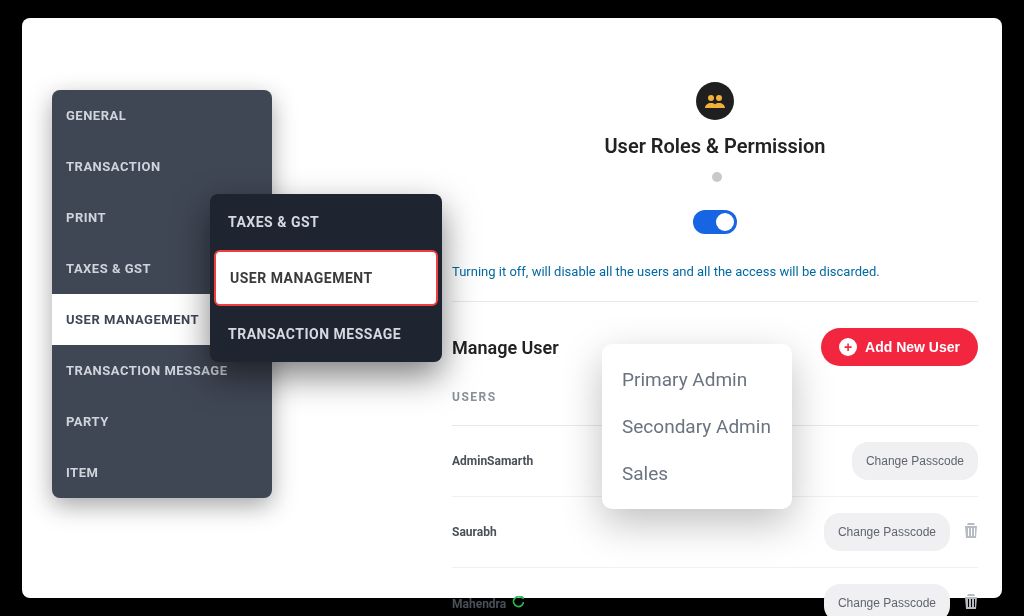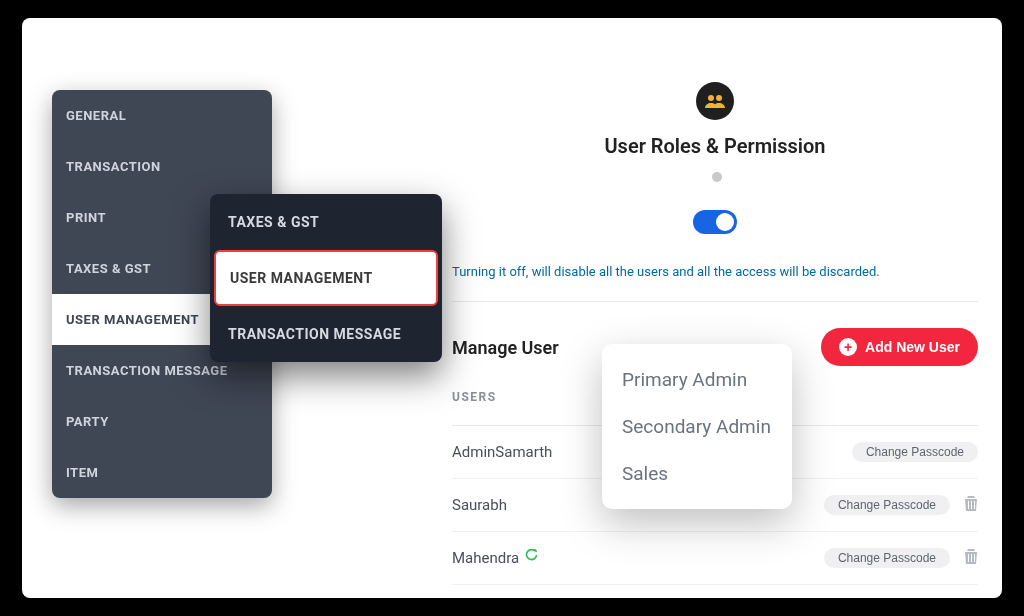--- a/index.html
+++ b/index.html
@@ -175,32 +175,32 @@
     .col-role { flex: 1; }
     .tr {
       display: flex;
       align-items: center;
       padding: 16px 0;
       border-bottom: 1px solid #f1f1f1;
     }
     .td-user {
       width: 200px;
       color: #4b4f58;
-      font-size: 15px;
-      display:flex; align-items:flex-start; gap:6px;
+      font-size: 12px;
+      display:flex; align-items:flex-end; gap:6px;font-weight:bold;
     }
     .sync-icon { color: #2dbb52; font-size: 13px; }
     .td-role { flex: 1; color: #5d626c; font-size: 15px; }
     .td-actions { display: flex; align-items: center; gap: 14px; }
     .pill {
       background: #f0f0f2;
       color: #5f646e;
       border: none;
       border-radius: 16px;
-      padding: 3px 14px;
+      padding: 12px 14px;
       font-size: 12px;
       cursor: pointer;
     }
     .trash {
       color: #b6bac2;
       cursor: pointer;
       font-size: 16px;
     }
     
     .role-popup {

